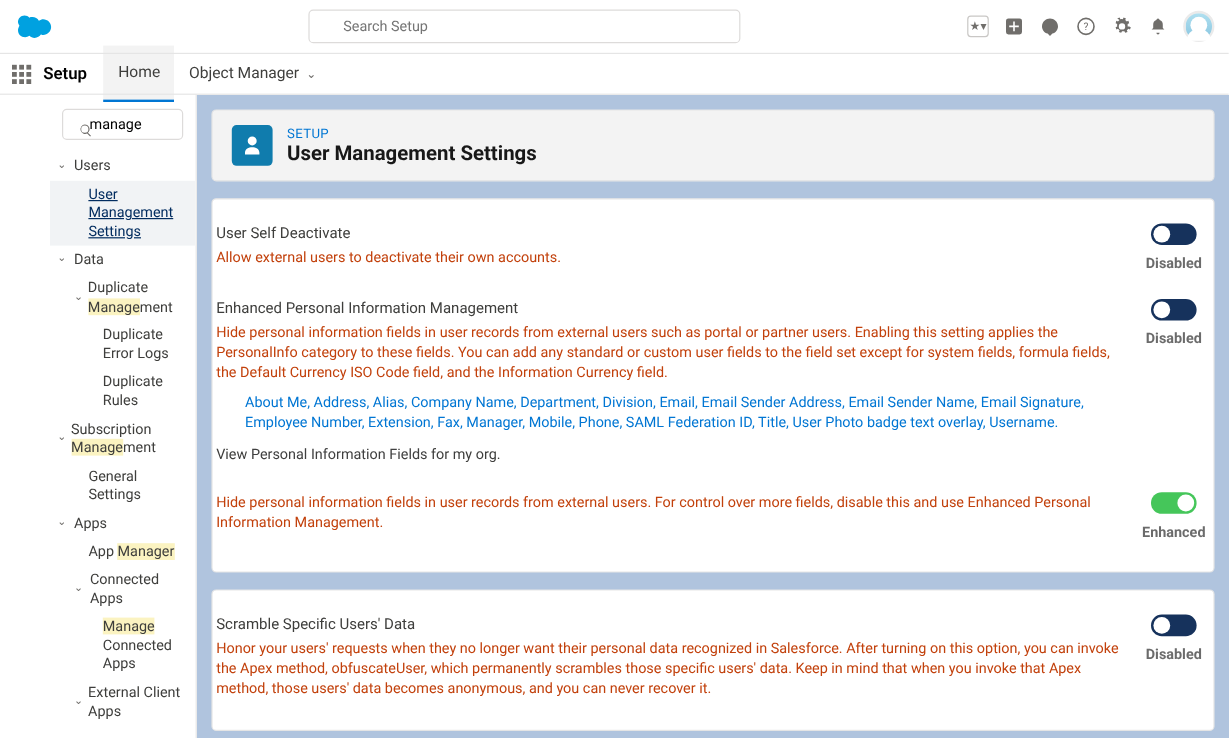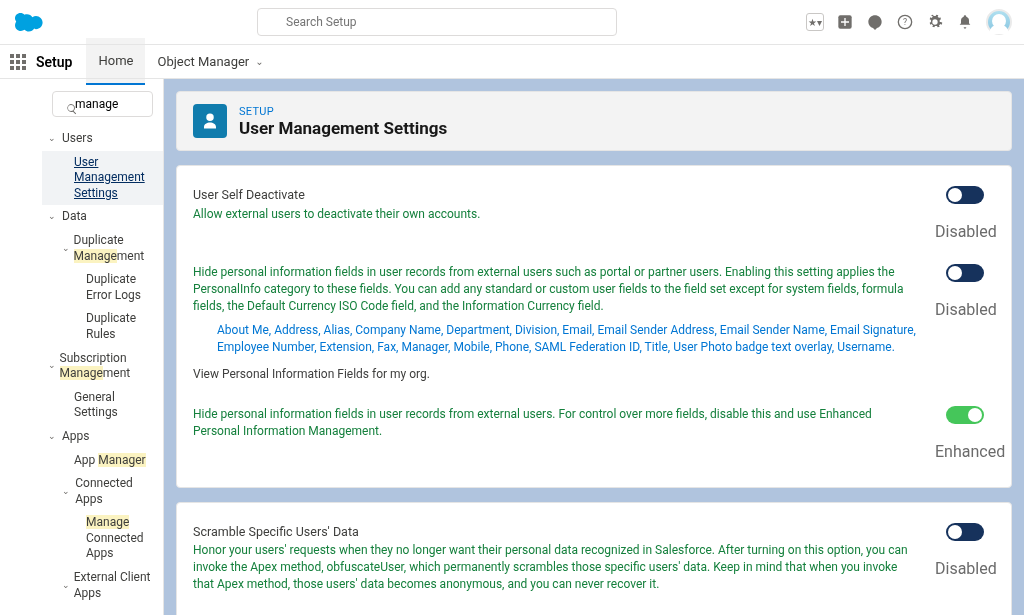--- a/index.html
+++ b/index.html
@@ -54,38 +54,38 @@
 
 
 .main { flex:1; background:#b0c4de; overflow-y:auto; position:relative; }
 .main-inner { padding:12px; }
 .page-header { background:#f3f3f3; border:1px solid #e5e5e5; border-radius:4px; padding:12px 16px; display:flex; align-items:center; gap:12px; }
 .ph-icon { width:34px; height:34px; background:#107cad; border-radius:4px; display:flex; align-items:center; justify-content:center; }
 .ph-icon svg { width:18px; height:18px; fill:#fff; }
 .ph-txt .eyebrow { font-size:11px; color:#0176d3; letter-spacing:.3px; }
 .ph-txt .title { font-size:17px; font-weight:700; color:#181818; }
 
-.card { background:#fff; border:1px solid #e5e5e5; border-radius:4px; margin-top:14px; padding:14px 16px; }
+.card { background:#fff; border:1px solid #e5e5e5; border-radius:4px; margin-top:14px; padding:14px 3px; }
 .setting-row { display:flex; align-items:flex-start; gap:16px; padding:6px 0 12px 0; }
 .setting-row + .setting-row { border-top:1px solid transparent; padding-top:10px; }
 .setting-text { flex:1; font-size:12px; color:#3e3e3c; line-height:1.4; }
 .setting-text .st-title { color:#3e3e3c; font-size:12.5px; margin-bottom:2px; }
-.setting-text .st-desc { color:#15803d; }
+.setting-text .st-desc { color:#c2410c; }
 .setting-text .links { color:#0176d3; margin-top:8px; padding-left:24px; }
 .setting-text .links a { color:#0176d3; text-decoration:none; }
 .setting-text .view-line { margin-top:10px; }
 .setting-text .view-line a { color:#404040; text-decoration:none;text-align:center; }
 .toggle-col { width:60px; text-align:center; }
 .toggle { width:38px; height:18px; border-radius:10px; position:relative; display:inline-block; cursor:pointer; }
 .toggle.off { background:#16325c; }
 .toggle.on { background:#45c65a; }
 .toggle .knob { width:14px; height:14px; background:#fff; border-radius:50%; position:absolute; top:2px; }
 .toggle.off .knob { left:2px; }
 .toggle.on .knob { right:2px; }
-.toggle-label { font-size:16px; color:#6b6b6b; margin-top:14px; }
+.toggle-label { font-size:12px; color:#6b6b6b; margin-top:4px;font-weight:bold; }
 
 
 .svgicon { width:16px; height:16px; fill:currentColor; }
 </style>
 </head>
 <body>
 
 <div class="global-header">
   <div class="logo-cloud">
     <svg viewBox="0 0 60 40">
@@ -230,20 +230,21 @@
       <div class="card" id="card1">
           <div class="setting-row">
             <div class="setting-text">
               <div class="st-title">User Self Deactivate</div>
               <div class="st-desc">Allow external users to deactivate their own accounts.</div>
             </div>
             <div class="toggle-col"><div class="toggle off"><div class="knob"></div></div><div class="toggle-label">Disabled</div></div>
           </div>
           <div class="setting-row">
             <div class="setting-text">
+              <div class="st-title">Enhanced Personal Information Management</div>
               <div class="st-desc">Hide personal information fields in user records from external users such as portal or partner users. Enabling this setting applies the PersonalInfo category to these fields. You can add any standard or custom user fields to the field set except for system fields, formula fields, the Default Currency ISO Code field, and the Information Currency field.</div>
               <div class="links"><a>About Me</a>, <a>Address</a>, <a>Alias</a>, <a>Company Name</a>, <a>Department</a>, <a>Division</a>, <a>Email</a>, <a>Email Sender Address</a>, <a>Email Sender Name</a>, <a>Email Signature</a>, <a>Employee Number</a>, <a>Extension</a>, <a>Fax</a>, <a>Manager</a>, <a>Mobile</a>, <a>Phone</a>, <a>SAML Federation ID</a>, <a>Title</a>, <a>User Photo badge text overlay</a>, <a>Username</a>.</div>
               <div class="view-line">View <a>Personal Information Fields</a> for my org.</div>
             </div>
             <div class="toggle-col"><div class="toggle off"><div class="knob"></div></div><div class="toggle-label">Disabled</div></div>
           </div>
           <div class="setting-row">
             <div class="setting-text">
               <div class="st-desc">Hide personal information fields in user records from external users. For control over more fields, disable this and use Enhanced Personal Information Management.</div>
             </div>

